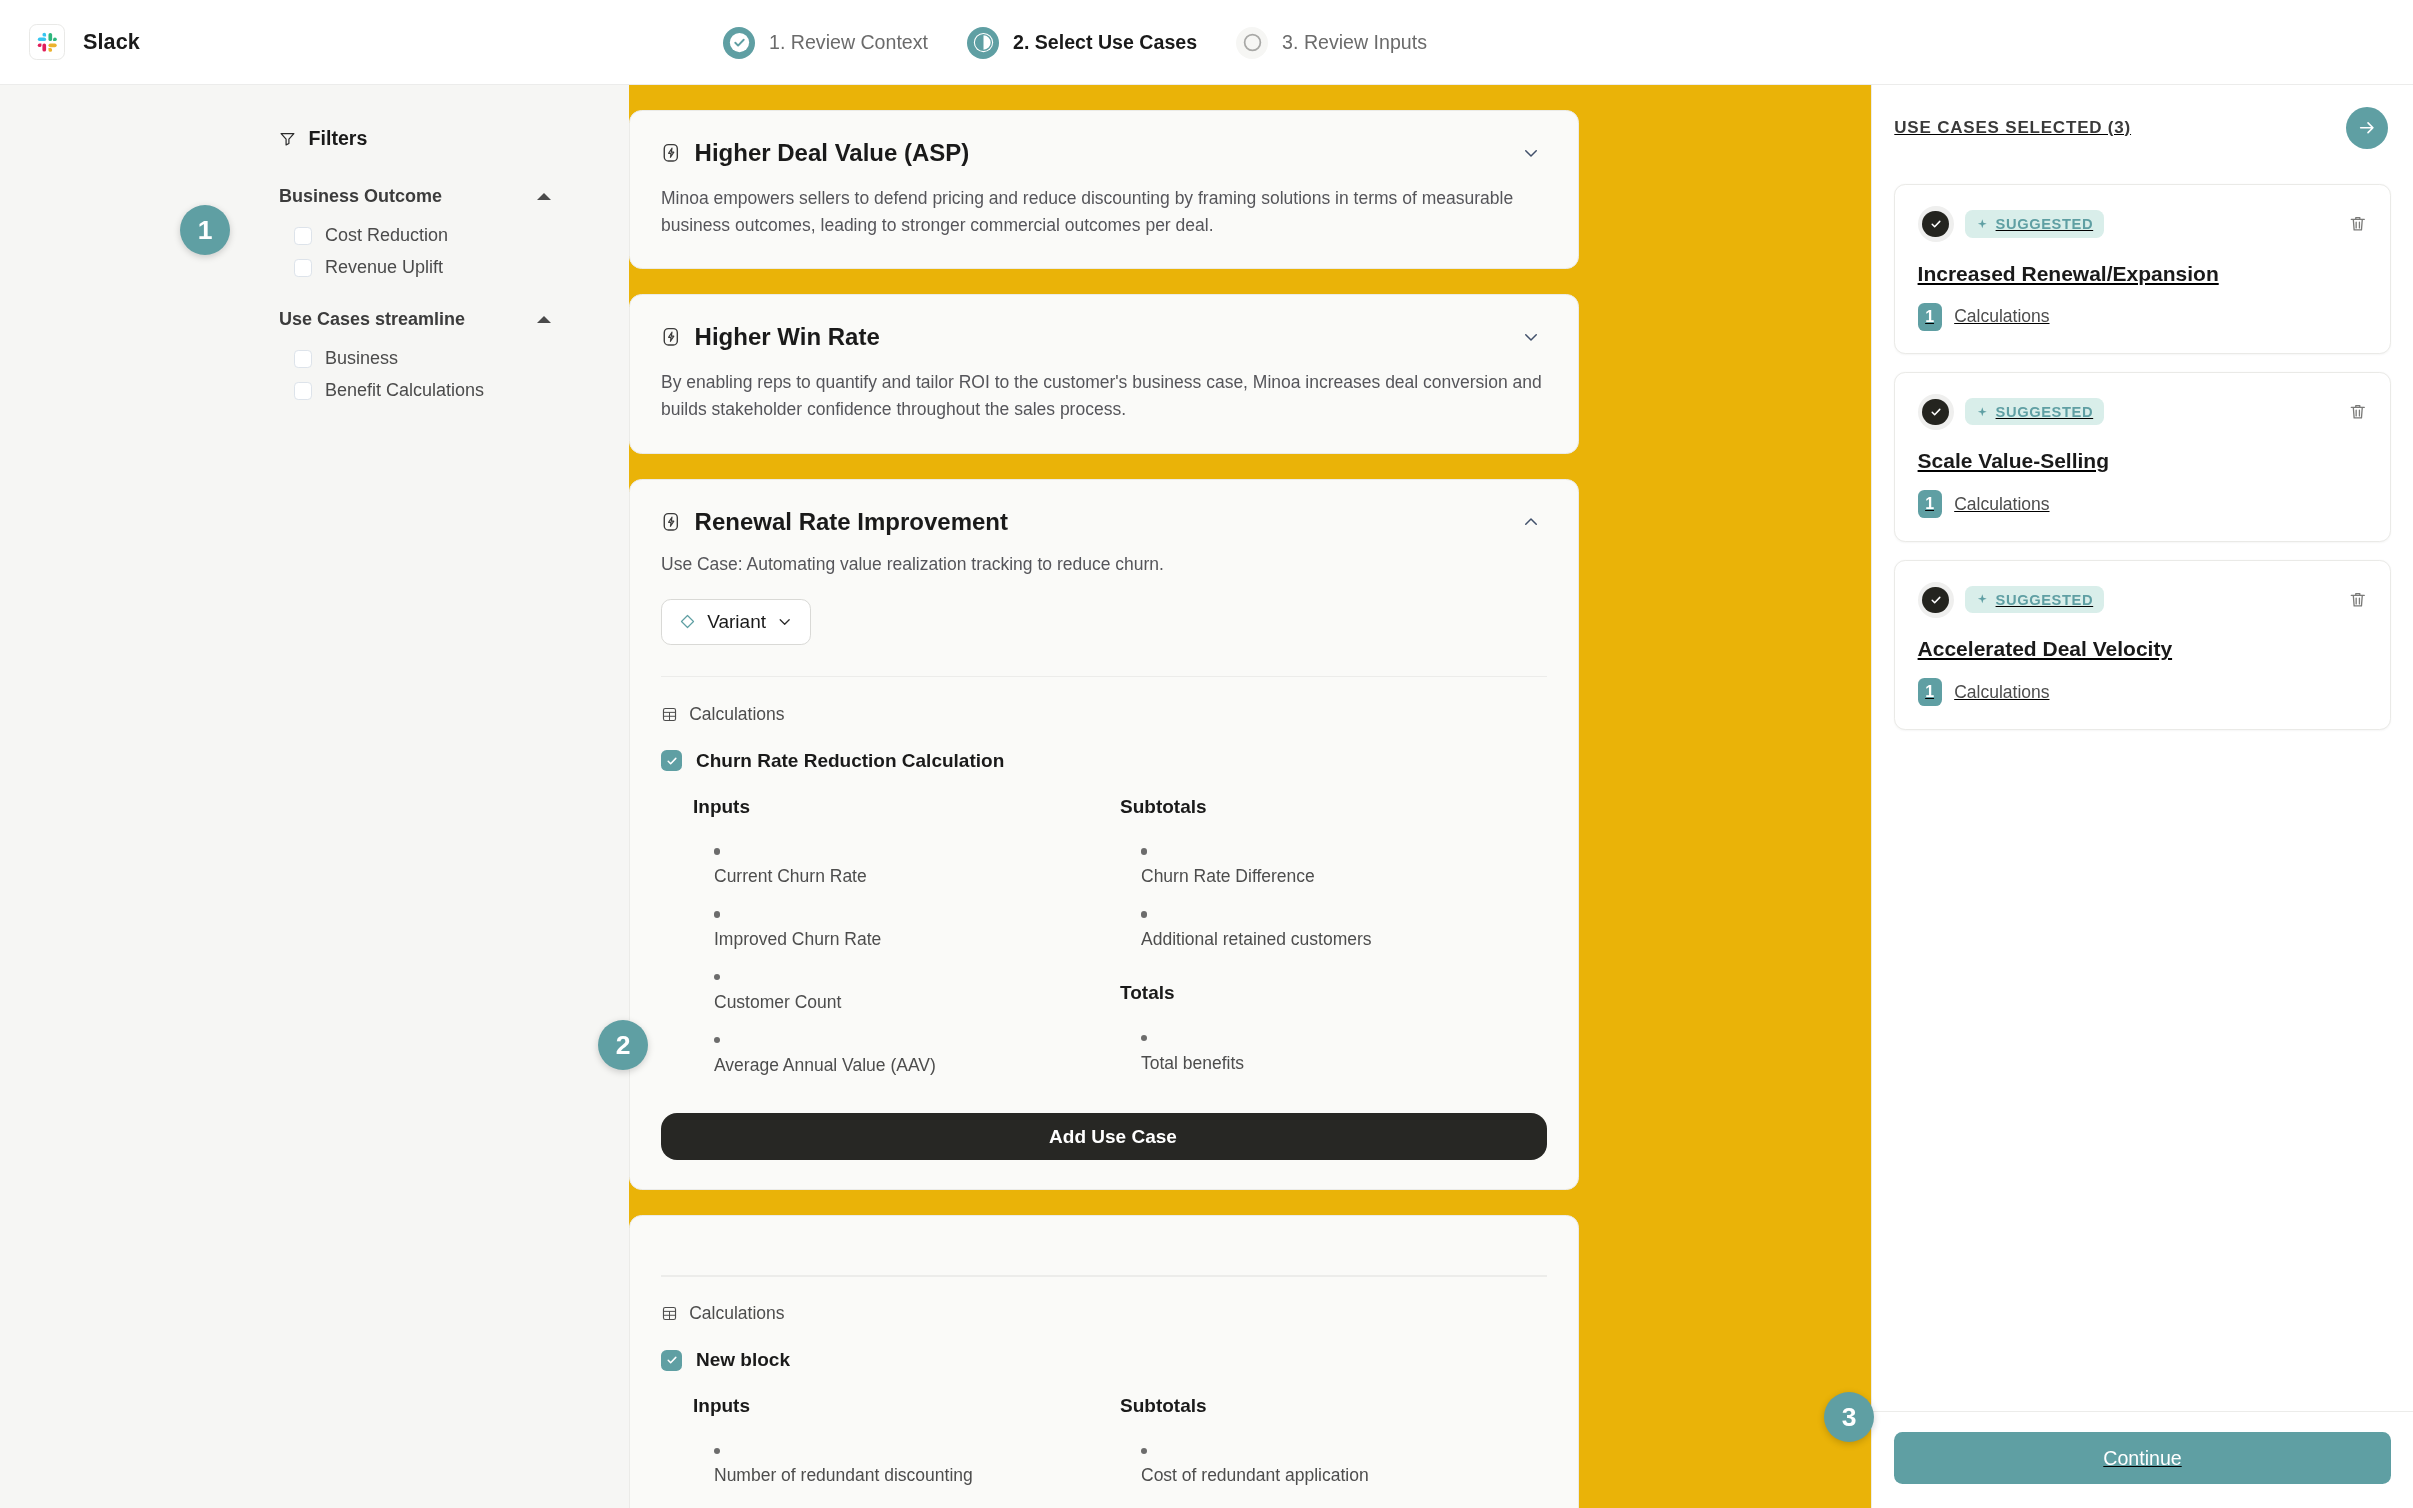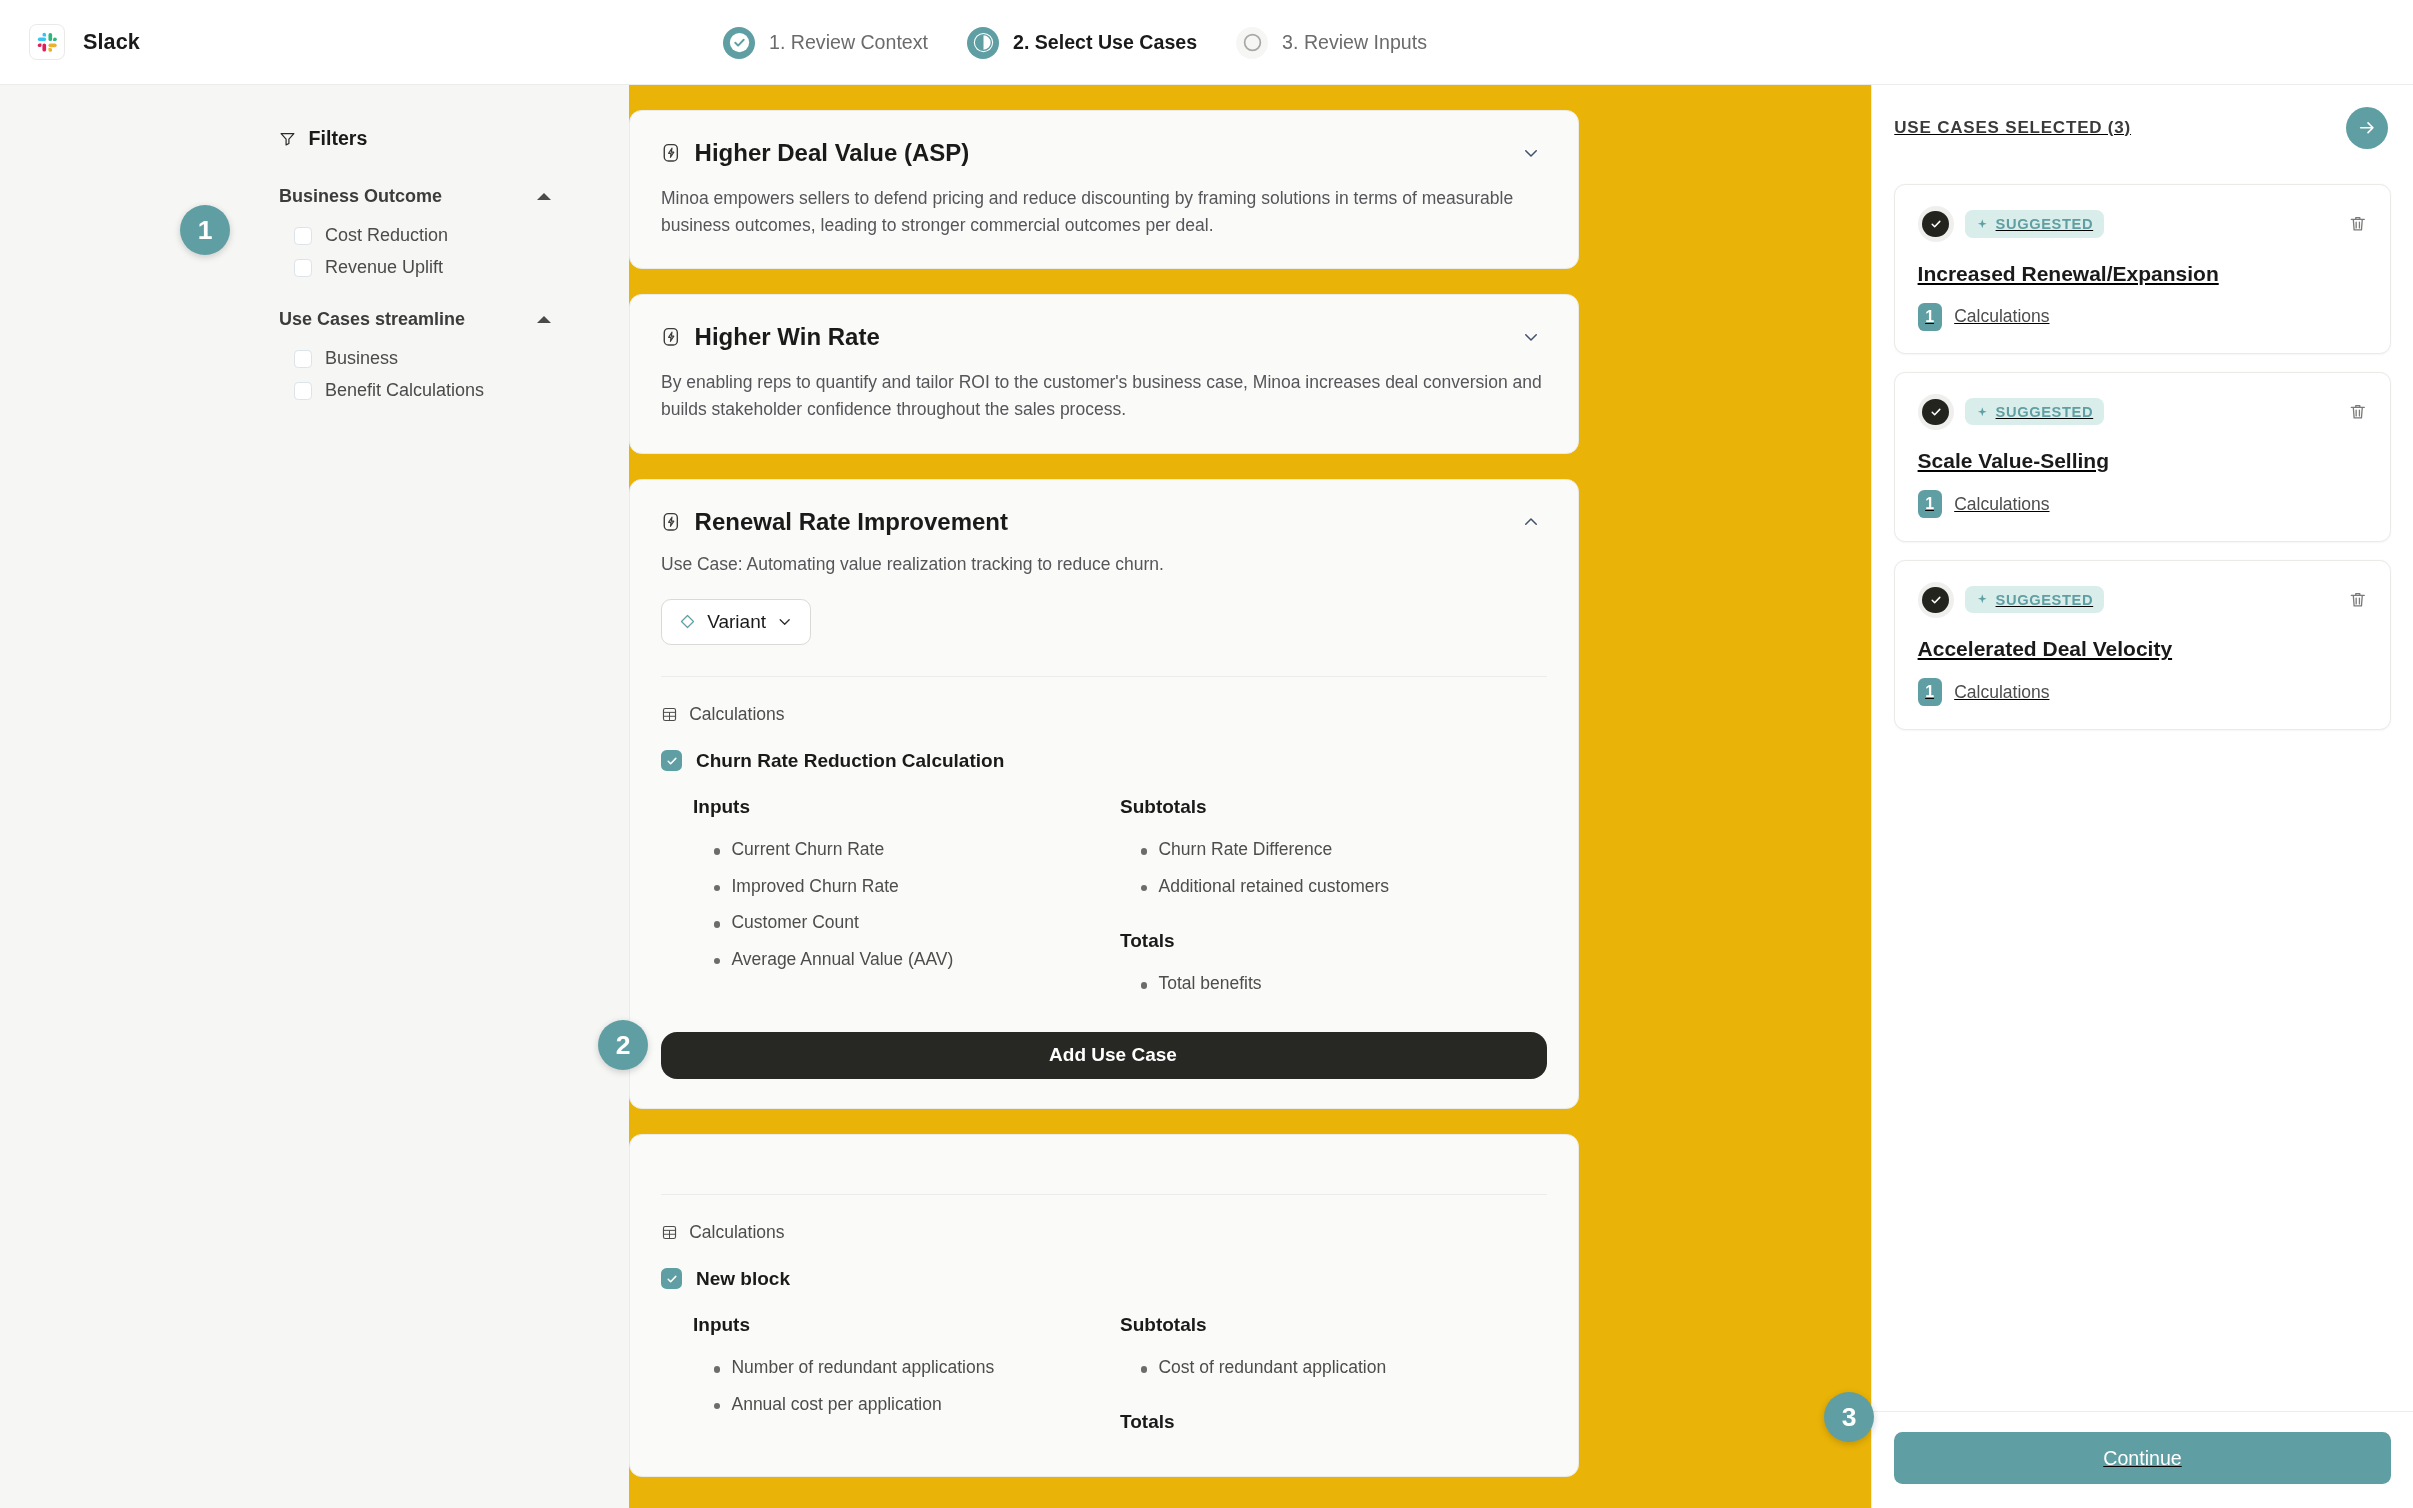--- a/index.html
+++ b/index.html
@@ -119,21 +119,21 @@
   .cbox-checked {
     width: 21px; height: 21px; border-radius: 5.6px; background: #5f9fa3;
     display: flex; align-items: center; justify-content: center; flex: 0 0 21px;
   }
   .calc-block-title { font-size: 19px; font-weight: bold; color: #1a1a1a; }
 
   .calc-cols { display: flex; margin-top: 24px; padding-left: 32px; }
   .calc-col { width: 433px; }
   .calc-col-head { font-size: 19px; font-weight: bold; color: #1a1a1a; margin-bottom: 14px; }
   .calc-col-head.second { margin-top: 25px; }
-  .calc-li { display: flex; align-items: flex-start; gap: 11.2px; padding: 7.7px 0 7.7px 21px; }
+  .calc-li { display: flex; align-items: flex-start; gap: 11.2px; padding: 7.7px 0 7.7px 21px; flex-direction: column; }
   .bullet { width: 6.3px; height: 6.3px; border-radius: 50%; background: #6c6c6c; margin-top: 9px; flex: 0 0 6.3px; }
   .calc-li-label { font-size: 17.5px; color: #4d4d4d; }
 
   .add-uc-btn {
     margin-top: 30px;
     width: 100%; height: 47px; border-radius: 16px;
     background: #272724; color: #ffffff;
     font-size: 19px; font-weight: bold;
     display: flex; align-items: center; justify-content: center;
     border: none; cursor: pointer; padding-left: 18px;
@@ -459,21 +459,21 @@
                 </svg>
             </span>
             <span class="calc-block-title">New block</span>
           </div>
 
           <div class="calc-cols">
             <div class="calc-col">
               <div class="calc-col-head">Inputs</div>
               <div class="calc-li">
                   <span class="bullet"></span>
-                  <span class="calc-li-label">Number of redundant applications</span>
+                  <span class="calc-li-label">Number of redundant discounting</span>
                 </div>
               <div class="calc-li">
                   <span class="bullet"></span>
                   <span class="calc-li-label">Annual cost per application</span>
                 </div>
             </div>
             <div class="calc-col">
               <div class="calc-col-head">Subtotals</div>
               <div class="calc-li">
                   <span class="bullet"></span>

